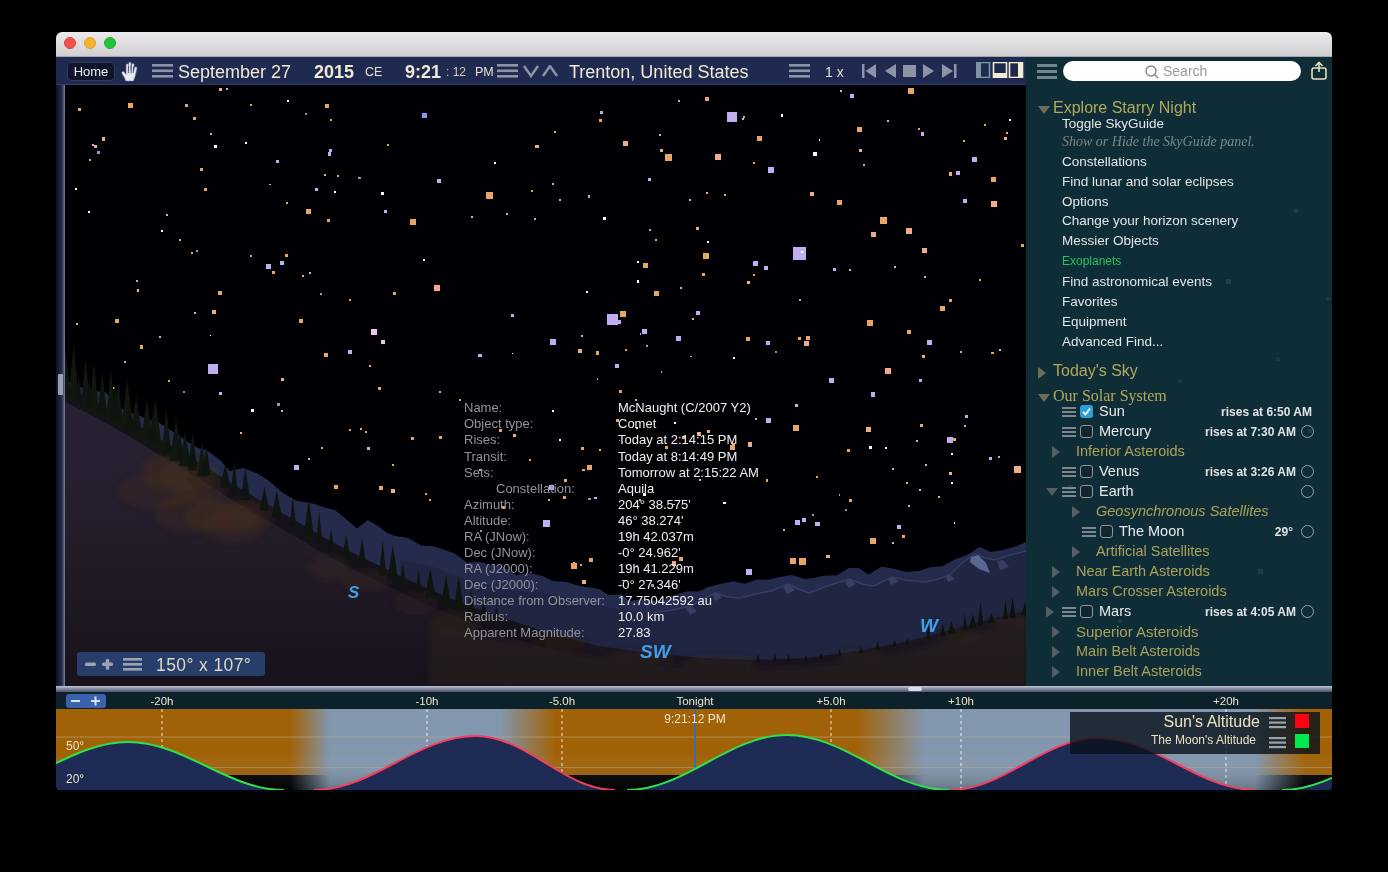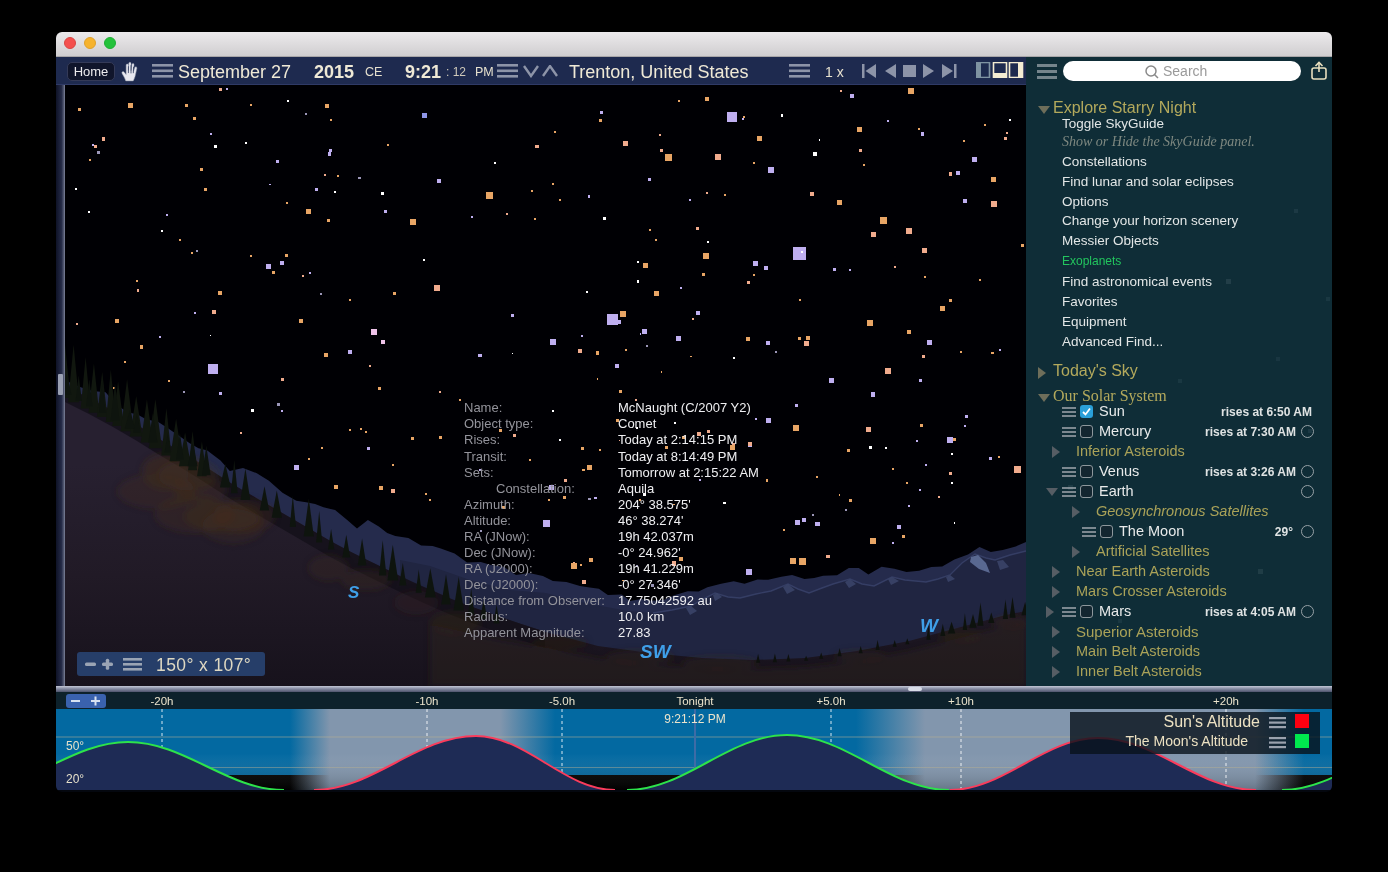--- a/index.html
+++ b/index.html
@@ -14,21 +14,21 @@
 #toolbar { position:absolute; left:0; top:25px; width:970px; height:28px;
   background:#1e2a4f; border-bottom:1px solid #2f3a66; }
 #sidebar { position:absolute; left:970px; top:25px; width:306px; height:629px;
   background:#0f2d37; }
 #sky { position:absolute; left:0; top:53px; width:970px; height:601px; background:#000; }
 #vsplit { position:absolute; left:0; top:0; width:9px; height:601px;
   background:linear-gradient(90deg,#0e1226,#232945 60%,#5a6078 90%,#8b91a8); }
 #hsplit { position:absolute; left:0; top:654px; width:1276px; height:6px;
   background:linear-gradient(#c3c7d6,#878da4 45%,#4e536c); }
 #tstrip { position:absolute; left:0; top:660px; width:1276px; height:17px; background:#0d212b; }
-#chart { position:absolute; left:0; top:677px; width:1276px; height:66px; background:#0369a1; }
+#chart { position:absolute; left:0; top:677px; width:1276px; height:66px; background:#a16207; }
 #botedge { position:absolute; left:0; top:758px; width:1276px; height:2px; background:#04070e; }
 .tlabel { position:absolute; top:2.5px; font-size:11.5px; color:#ece4cc; transform:translateX(-50%); }
 </style></head>
 <body>
 <div id="win">
   <div id="titlebar">
     <div class="tl" style="left:8px;background:#f4504e;border:0.5px solid #d94743;"></div>
     <div class="tl" style="left:28px;background:#f6b32e;border:0.5px solid #dfa02c;"></div>
     <div class="tl" style="left:48px;background:#24c23b;border:0.5px solid #1fae35;"></div>
   </div>
@@ -766,21 +766,21 @@
     <div style="position:absolute;left:1014px;top:3px;width:250px;height:42px;background:rgba(8,18,26,0.8);">
       <div style="position:absolute;right:60px;top:1px;font-size:16px;color:#ece1c2;">Sun's Altitude</div>
       <svg style="position:absolute;right:34px;top:5px" width="17" height="12">
           <g fill="#9aa2ae">
             <rect y="0" width="17" height="2.2"></rect>
             <rect y="4.5" width="17" height="2.2"></rect>
             <rect y="9" width="17" height="2.2"></rect>
           </g>
         </svg>
       <div style="position:absolute;right:11px;top:2px;width:14px;height:14px;background:#ff0010;"></div>
-      <div style="position:absolute;right:72px;top:21px;font-size:14px;color:#ece1c2;">The Moon's Altitude</div>
+      <div style="position:absolute;right:64px;top:21px;font-size:12px;color:#ece1c2;">The Moon's Altitude</div>
       <svg style="position:absolute;right:34px;top:25px" width="17" height="12">
           <g fill="#9aa2ae">
             <rect y="0" width="17" height="2.2"></rect>
             <rect y="4.5" width="17" height="2.2"></rect>
             <rect y="9" width="17" height="2.2"></rect>
           </g>
         </svg>
       <div style="position:absolute;right:11px;top:22px;width:14px;height:14px;background:#00e94e;"></div>
     </div>
   </div>

